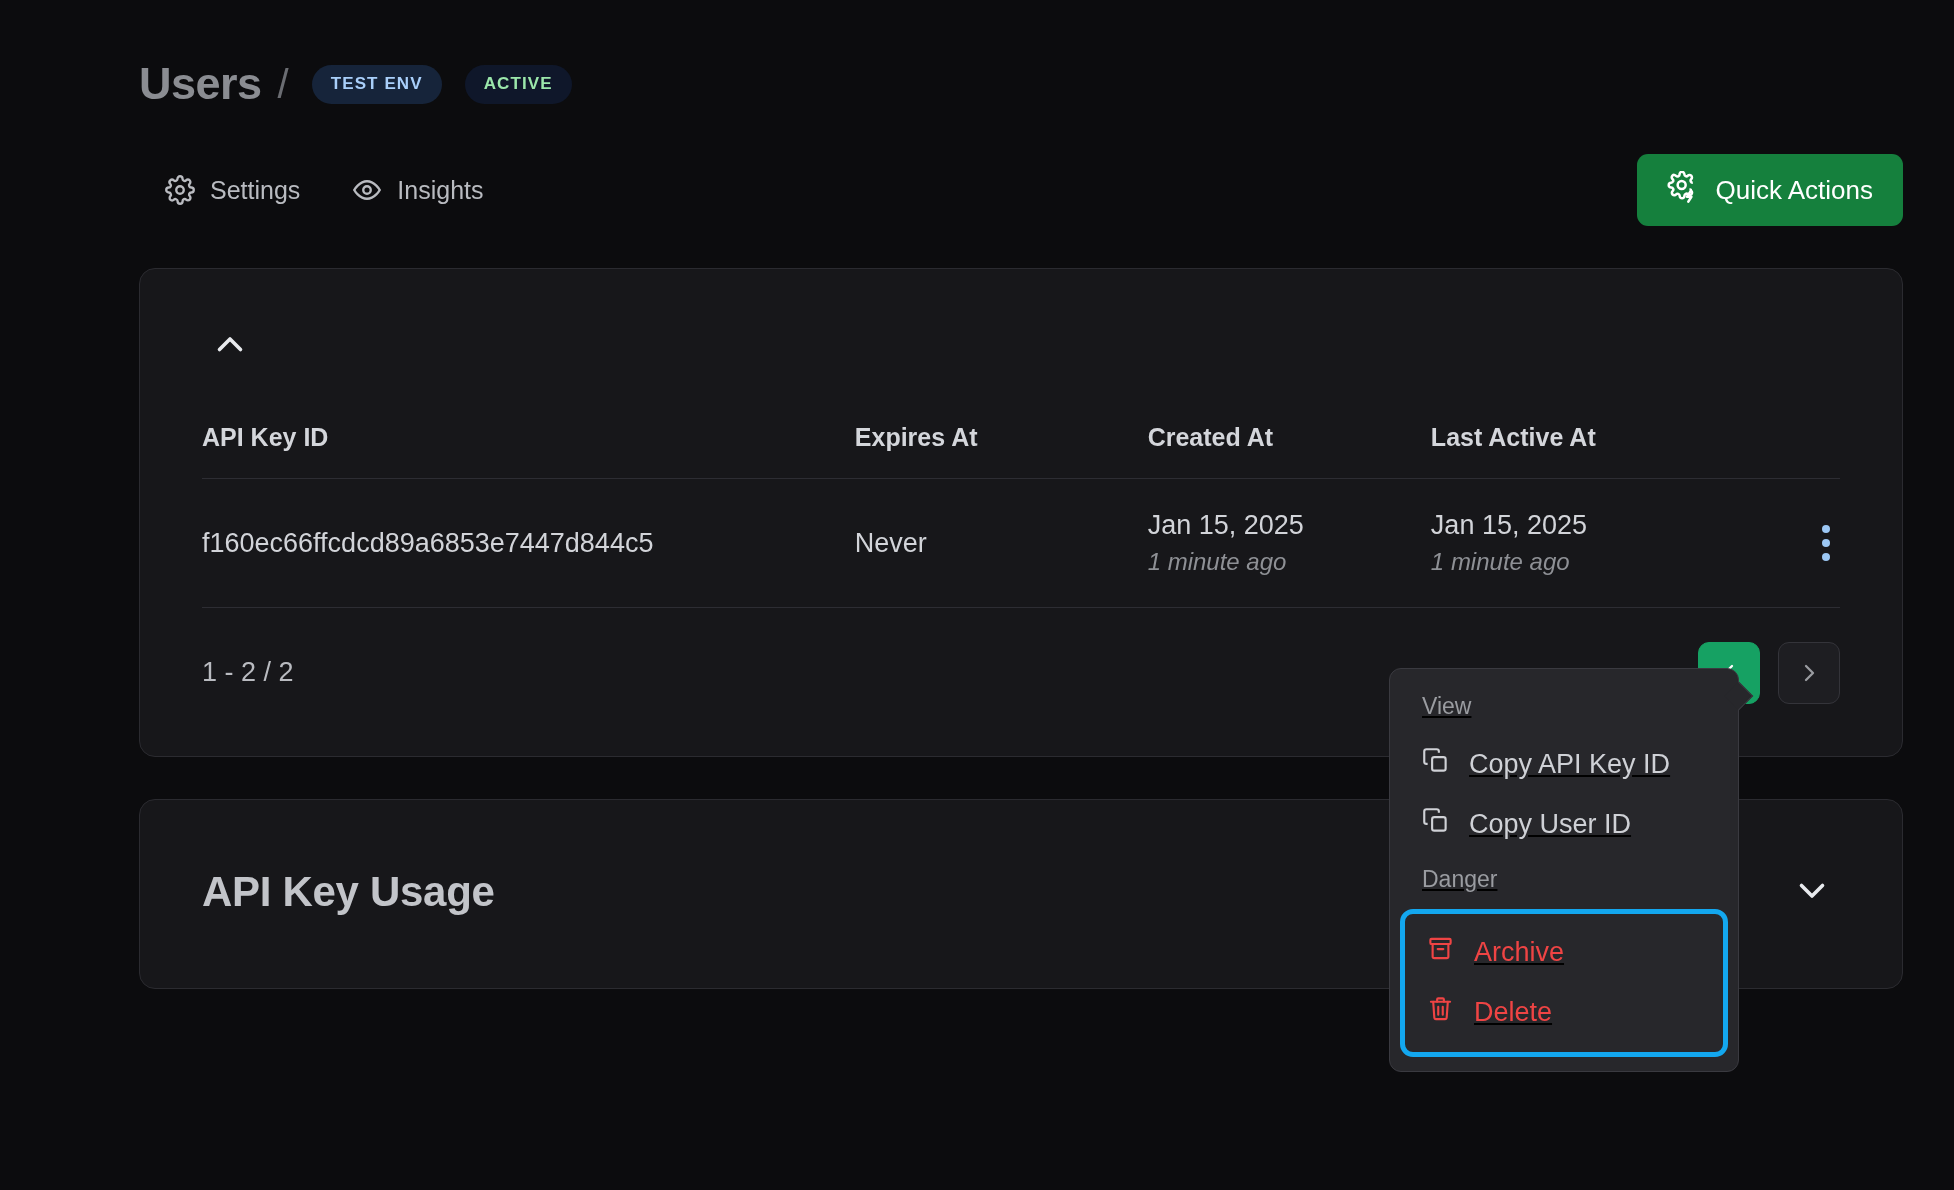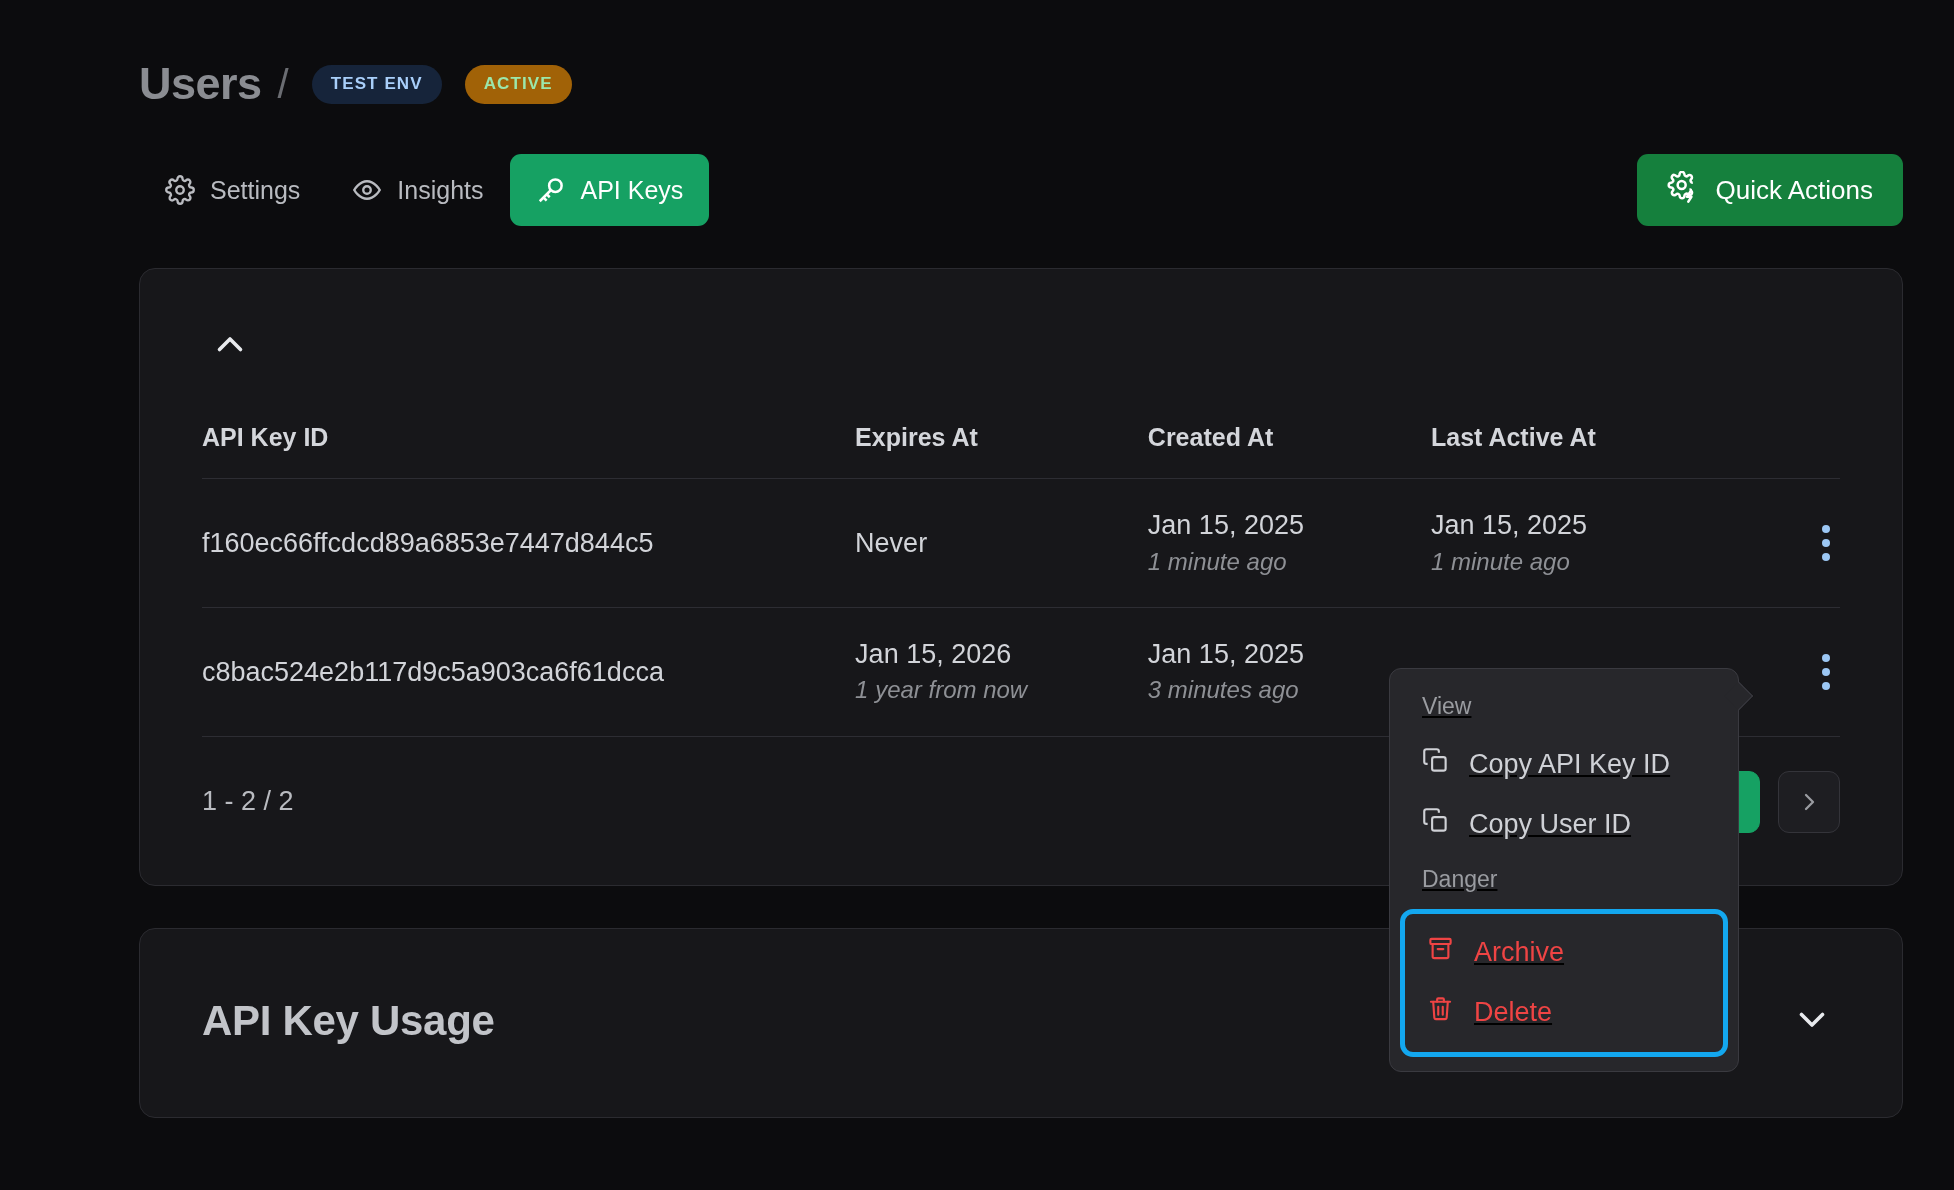--- a/index.html
+++ b/index.html
@@ -22,21 +22,21 @@
   .bc-sep { font-size: 40px; font-weight: 400; color: #6b6d72; }
   .bc-email {
     font-size: 45px; font-weight: 700; color: #d5d7dc; letter-spacing: -0.5px;
   }
   .badge {
     font-size: 17px; font-weight: 700; letter-spacing: 1.1px;
     border-radius: 999px; padding: 9px 19px 10px; margin-left: 7px;
     white-space: nowrap;
   }
   .badge-env { background: #16243a; color: #a9cffa; }
-  .badge-active { background: #a16207; color: #9be7ab; }
+  .badge-active { background: #0f172a; color: #9be7ab; }
 
   
   .tabrow {
     display: flex; align-items: center; margin-top: 44px; height: 72px;
   }
   .tab {
     display: flex; align-items: center; gap: 15px;
     height: 72px; padding: 0 26px; border-radius: 11px;
     font-size: 25px; color: #b9bbc0; cursor: pointer;
   }
@@ -159,31 +159,20 @@
     <div class="tab">
       <span>
         <svg width="30" height="30" viewBox="0 0 24 24" fill="none" stroke="#b9bbc0" stroke-width="1.9">
           <path d="M1.8 12s3.9-7 10.2-7 10.2 7 10.2 7-3.9 7-10.2 7S1.8 12 1.8 12z"></path>
           <circle cx="12" cy="12" r="3"></circle>
         </svg>
       </span>
       <span>Insights</span>
     </div>
 
-    <div class="tab active">
-      <span>
-        <svg width="30" height="30" viewBox="0 0 24 24" fill="none" stroke="#ffffff" stroke-width="2">
-          <circle cx="15.5" cy="8.5" r="5"></circle>
-          <path d="M11.8 12.2 3 21"></path>
-          <path d="M6 18l2.5 2.5"></path>
-          <path d="M8.6 15.4 11 17.8"></path>
-        </svg>
-      </span>
-      <span>API Keys</span>
-    </div>
 
     <div class="spacer"></div>
 
     <button class="quick-actions">
       <span>
         <svg width="32" height="32" viewBox="0 0 24 24" fill="none" stroke="#ffffff" stroke-width="1.9">
           <circle cx="11" cy="10.5" r="3"></circle>
           <path d="M17.9 13.2a1.5 1.5 0 0 0 .3 1.65l.05.06a1.8 1.8 0 1 1-2.55 2.55l-.06-.06a1.5 1.5 0 0 0-1.64-.3 1.5 1.5 0 0 0-.9 1.37v.16a1.8 1.8 0 1 1-3.6 0v-.09a1.5 1.5 0 0 0-.98-1.37 1.5 1.5 0 0 0-1.65.3l-.06.06A1.8 1.8 0 1 1 4.26 15l.06-.06a1.5 1.5 0 0 0 .3-1.64 1.5 1.5 0 0 0-1.37-.9h-.16a1.8 1.8 0 1 1 0-3.6h.09a1.5 1.5 0 0 0 1.37-.98 1.5 1.5 0 0 0-.3-1.65l-.06-.06A1.8 1.8 0 1 1 6.74 3.6l.06.06a1.5 1.5 0 0 0 1.64.3h.08a1.5 1.5 0 0 0 .9-1.37v-.16a1.8 1.8 0 1 1 3.6 0v.09a1.5 1.5 0 0 0 .9 1.37 1.5 1.5 0 0 0 1.65-.3l.06-.06a1.8 1.8 0 1 1 2.55 2.55l-.06.06a1.5 1.5 0 0 0-.3 1.64v.08a1.5 1.5 0 0 0 1.37.9h.16"></path>
           <path d="M17.5 15.5 15 19.3h3.3L16 23" stroke-linejoin="round" stroke-linecap="round"></path>
         </svg>
@@ -230,43 +219,20 @@
           </td>
           <td class="col-act">
             <span class="kebab">
                 <i></i>
                 <i></i>
                 <i></i>
               </span>
           </td>
         </tr>
 
-        <tr>
-          <td class="col-id">
-            <div class="cell-main">c8bac524e2b117d9c5a903ca6f61dcca</div>
-          </td>
-          <td class="col-exp">
-            <div class="cell-main">Jan 15, 2026</div>
-            <div class="cell-sub">1 year from now</div>
-          </td>
-          <td class="col-cre">
-            <div class="cell-main">Jan 15, 2025</div>
-            <div class="cell-sub">3 minutes ago</div>
-          </td>
-          <td class="col-last">
-            <div class="cell-main"></div>
-          </td>
-          <td class="col-act">
-            <span class="kebab">
-                <i></i>
-                <i></i>
-                <i></i>
-              </span>
-          </td>
-        </tr>
 
       </tbody>
     </table>
 
     <div class="pager">
       <span class="pager-info">1 - 2 / 2</span>
       <span class="pager-btns">
         <span class="pg-btn primary">
           <svg width="24" height="24" viewBox="0 0 24 24" fill="none" stroke="#ffffff" stroke-width="2.3" stroke-linecap="round" stroke-linejoin="round">
             <polyline points="15 5 8 12 15 19"></polyline>

